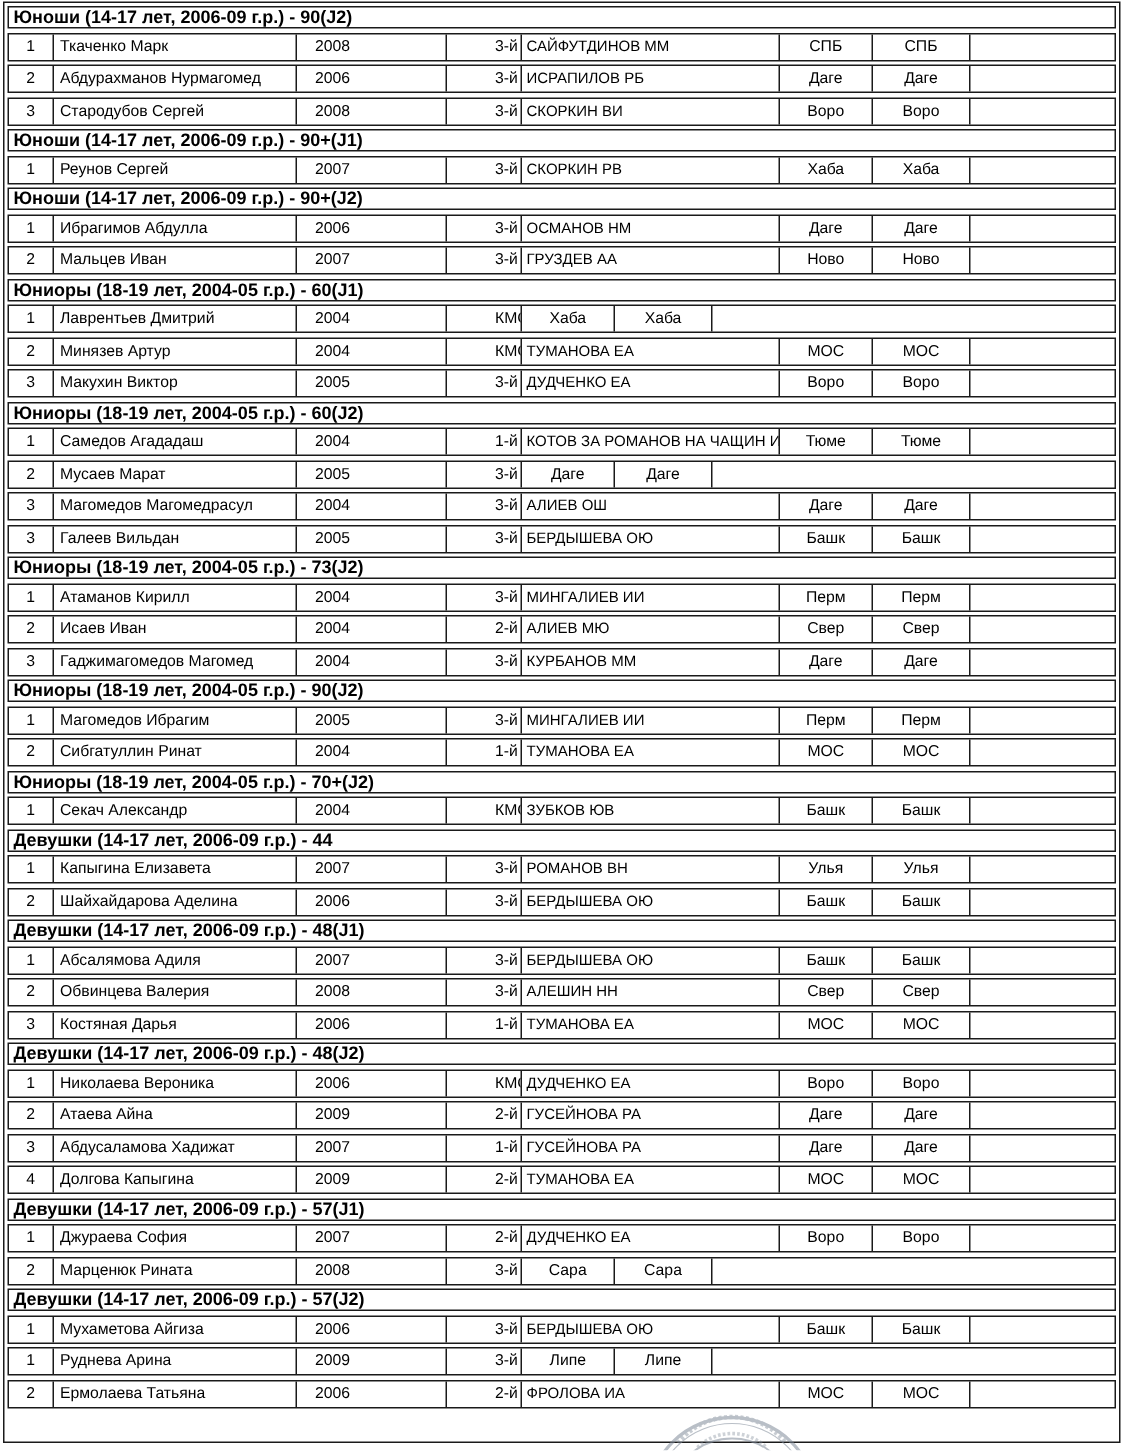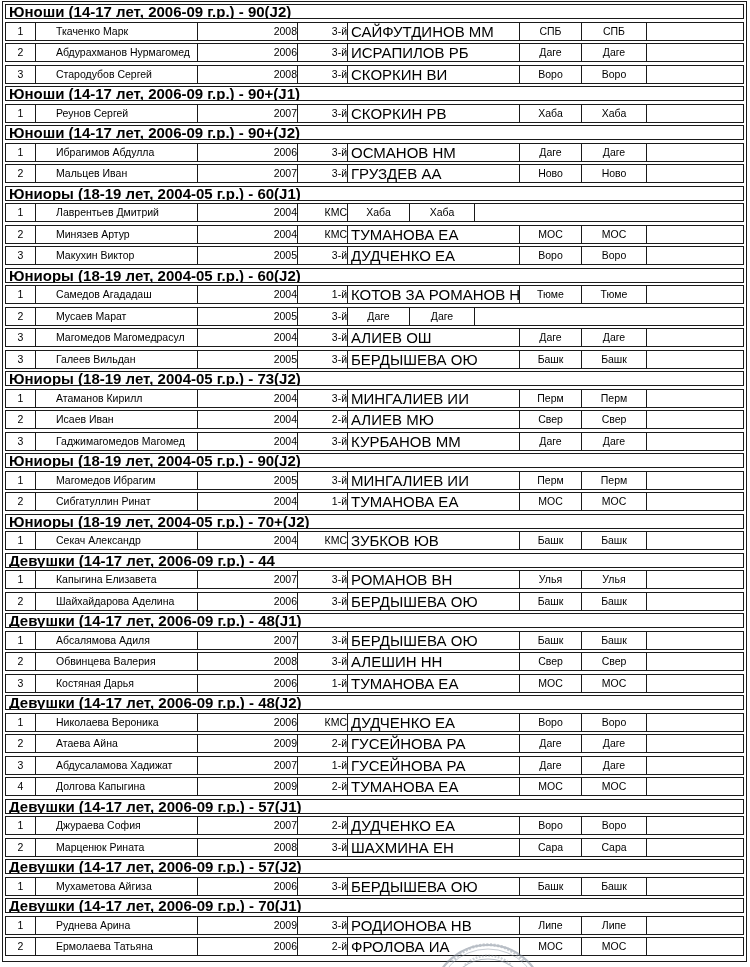--- a/index.html
+++ b/index.html
@@ -23,21 +23,21 @@
     box-sizing: border-box;
     padding: 2px 2px 0 2px;
     background: #ffffff;
     z-index: 1;
   }
   .sec-header {
     border: 1px solid #1a1a1a;
     box-sizing: border-box;
     height: 15px;
     line-height: 13px;
-    font-size: 15px;
+    font-size: 12px;
     font-weight: bold;
     padding-left: 3px;
     margin-bottom: 2.5px;
     white-space: nowrap;
     overflow: hidden;
     background: #ffffff;
   }
   .row {
     display: flex;
     border: 1px solid #1a1a1a;
@@ -49,24 +49,24 @@
   .c {
     box-sizing: border-box;
     font-size: 10.5px;
     line-height: 17px;
     white-space: nowrap;
     overflow: hidden;
     flex: 0 0 auto;
   }
   .c + .c { border-left: 1px solid #1a1a1a; }
   .c.place  { width: 29px;  text-align: center; }
-  .c.name   { width: 162px; text-align: left; padding-left: 20px; }
-  .c.year   { width: 100px; text-align: right; }
-  .c.rank   { width: 50px;  text-align: right; }
-  .c.coach  { width: 172px; text-align: left; padding-left: 3px; font-size: 15px; }
+  .c.name   { width: 162px; text-align: left; padding-left: 4px; }
+  .c.year   { width: 100px; text-align: left; padding-left: 12px; }
+  .c.rank   { width: 50px;  text-align: left; padding-left: 32px; }
+  .c.coach  { width: 172px; text-align: left; padding-left: 3px; font-size: 10px; }
   .c.reg    { width: 62px;  text-align: center; }
   .c.reg2   { width: 65px;  text-align: center; }
   .c.notes  { flex: 1 1 auto; }
   .stamp {
     position: absolute;
     left: 427px;
     top: 941px;
     width: 122px;
     height: 26px;
     z-index: 2;
@@ -377,43 +377,40 @@
       <div class="c coach">ДУДЧЕНКО ЕА</div>
       <div class="c reg">Воро</div>
       <div class="c reg2">Воро</div>
       <div class="c notes"></div>
     </div>
     <div class="row">
       <div class="c place">2</div>
       <div class="c name">Марценюк Рината</div>
       <div class="c year">2008</div>
       <div class="c rank">3-й</div>
-      <div class="c coach">ШАХМИНА ЕН</div>
       <div class="c reg">Сара</div>
       <div class="c reg2">Сара</div>
       <div class="c notes"></div>
     </div>
     <div class="sec-header">Девушки (14-17 лет, 2006-09 г.р.) - 57(J2)</div>
     <div class="row">
       <div class="c place">1</div>
       <div class="c name">Мухаметова Айгиза</div>
       <div class="c year">2006</div>
       <div class="c rank">3-й</div>
       <div class="c coach">БЕРДЫШЕВА ОЮ</div>
       <div class="c reg">Башк</div>
       <div class="c reg2">Башк</div>
       <div class="c notes"></div>
     </div>
-    <div class="sec-header">Девушки (14-17 лет, 2006-09 г.р.) - 70(J1)</div>
     <div class="row">
       <div class="c place">1</div>
       <div class="c name">Руднева Арина</div>
       <div class="c year">2009</div>
       <div class="c rank">3-й</div>
-      <div class="c coach">РОДИОНОВА НВ</div>
       <div class="c reg">Липе</div>
       <div class="c reg2">Липе</div>
       <div class="c notes"></div>
     </div>
     <div class="row">
       <div class="c place">2</div>
       <div class="c name">Ермолаева Татьяна</div>
       <div class="c year">2006</div>
       <div class="c rank">2-й</div>
       <div class="c coach">ФРОЛОВА ИА</div>

